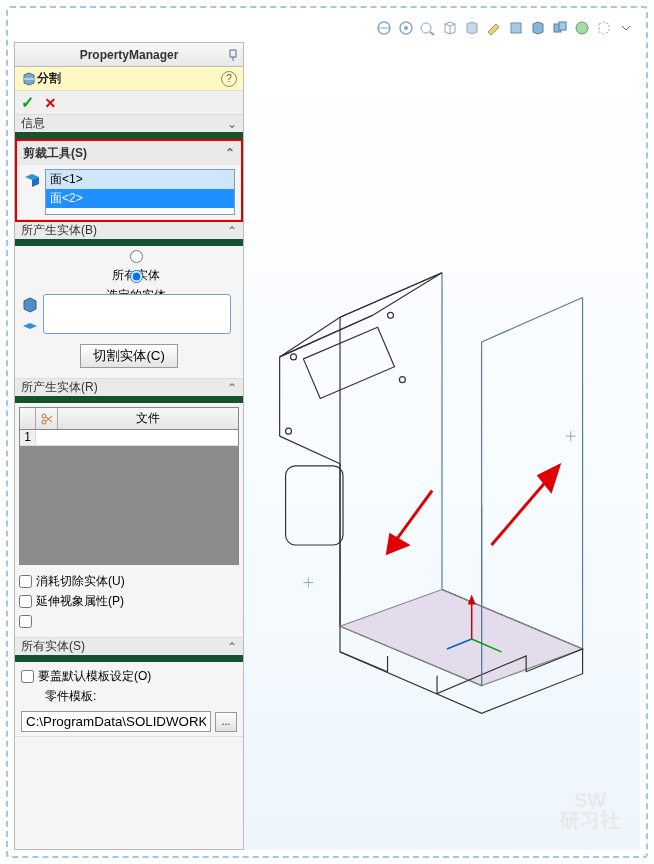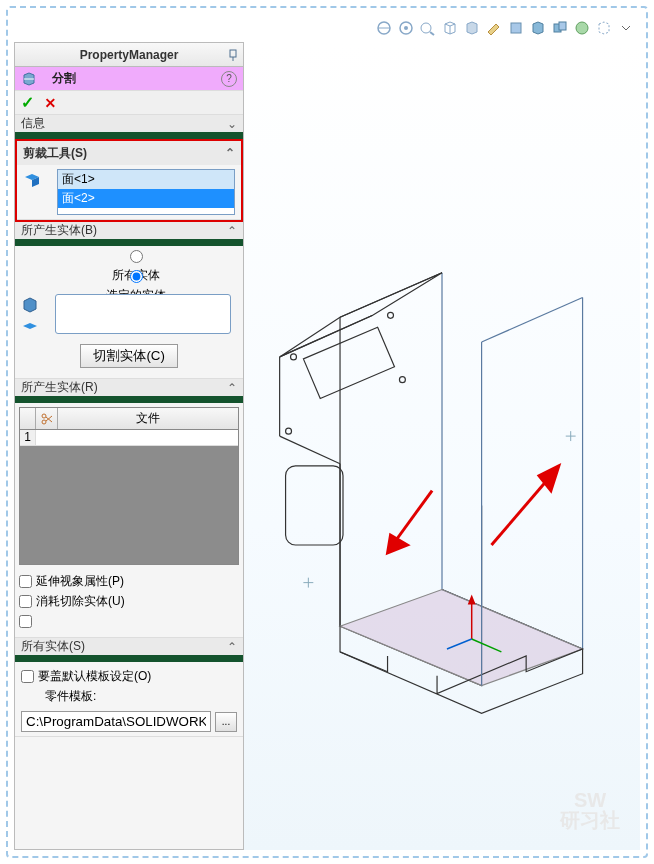--- a/index.html
+++ b/index.html
@@ -8,34 +8,34 @@
 .main-area { position: absolute; top: 14px; left: 14px; right: 14px; bottom: 14px; display: flex; flex-direction: column; }
 .toolbar { height: 28px; display: flex; justify-content: flex-end; align-items: center; gap: 2px; padding-right: 4px; }
 .toolbar .ticon { width: 20px; height: 20px; display: flex; align-items: center; justify-content: center; color: #6890b0; cursor: pointer; }
 .toolbar .ticon svg { width: 16px; height: 16px; }
 .content-row { flex: 1; display: flex; }
 .panel { width: 230px; background: #f5f5f5; border: 1px solid #bbb; display: flex; flex-direction: column; overflow: hidden; }
 .panel-header { background: linear-gradient(#f8f8f8,#e8e8e8); height: 24px; display: flex; align-items: center; border-bottom: 1px solid #bbb; }
 .panel-header .spacer { width: 20px; }
 .panel-header .title { flex: 1; text-align: center; font-weight: bold; color: #333; }
 .panel-header .pin { width: 20px; height: 20px; display: flex; align-items: center; justify-content: center; cursor: pointer; }
-.cmd-row { height: 24px; display: flex; align-items: center; padding: 0 6px; gap: 15px; border-bottom: 1px solid #ddd; background: #f0abfc; }
+.cmd-row { height: 24px; display: flex; align-items: center; padding: 0 6px; gap: 0; border-bottom: 1px solid #ddd; background: #fef9c3; }
 .cmd-row .cmd-icon { width: 16px; height: 16px; }
 .cmd-row .cmd-name { flex: 1; font-weight: bold; color: #222; }
 .cmd-row .help { width: 16px; height: 16px; border: 1px solid #888; border-radius: 50%; font-size: 10px; display: flex; align-items: center; justify-content: center; color: #555; cursor: pointer; }
 .ok-cancel { height: 24px; display: flex; align-items: center; padding: 0 6px; gap: 10px; border-bottom: 1px solid #ddd; background: #f0f0f0; }
 .ok-cancel .ok { color: #0a0; font-size: 16px; font-weight: bold; cursor: pointer; }
 .ok-cancel .cancel { color: #d00; font-size: 14px; font-weight: bold; cursor: pointer; }
 .section-header { height: 24px; display: flex; align-items: center; padding: 0 6px; border-bottom: 7px solid #14532d; background: #eaeaea; cursor: pointer; }
 .section-header .label { flex: 1; color: #333; }
 .section-header .chev { color: #666; }
 .section-body { padding: 4px 6px; background: #f5f5f5; border-bottom: 1px solid #ddd; }
 .trim-group { border: 2px solid #d00; padding: 0; }
 .trim-group .section-header { border-bottom: none; font-weight: bold; }
-.sel-row { display: flex; align-items: flex-start; gap: 16px; }
+.sel-row { display: flex; align-items: flex-start; gap: 4px; }
 .sel-icon { width: 18px; height: 18px; margin-top: 2px; }
 .sel-box { flex: 1; border: 1px solid #7a9ec5; background: #fff; min-height: 46px; }
 .sel-item { padding: 1px 4px; background: #cfe6f9; color: #000; }
 .sel-item.sel { background: #1e90ff; color: #fff; }
 .radio-row { display: flex; align-items: center; gap: 4px; height: 20px; margin-left: 14px; flex-direction: column; }
 .radio-row input { margin: 0; }
 .target-body .sel-row { margin: 4px 0; }
 .target-box { flex: 1; border: 1px solid #7a9ec5; background: #fff; min-height: 40px; border-radius: 3px; margin-right: 6px; }
 .target-icons { display: flex; flex-direction: column; gap: 4px; }
 .cut-btn { display: block; margin: 6px auto; padding: 2px 12px; border: 1px solid #999; background: linear-gradient(#fff,#e4e4e4); cursor: pointer; }
@@ -231,25 +231,25 @@
           </div>
           <div class="row">
             <div class="c1">1</div>
             <div style="flex:1"></div>
           </div>
           <div class="gray-area"></div>
         </div>
         <div style="height:6px"></div>
         <div class="check-row">
           <input type="checkbox" style="">
-          <span>延伸视象属性(P)</span>
+          <span>消耗切除实体(U)</span>
         </div>
         <div class="check-row">
           <input type="checkbox" style="">
-          <span>消耗切除实体(U)</span>
+          <span>延伸视象属性(P)</span>
         </div>
         <div class="check-row">
           <input type="checkbox" style="">
         </div>
       </div>
 
       <div class="section-header">
         <span class="label">所有实体(S)</span>
         <span class="chev">⌃</span>
       </div>

